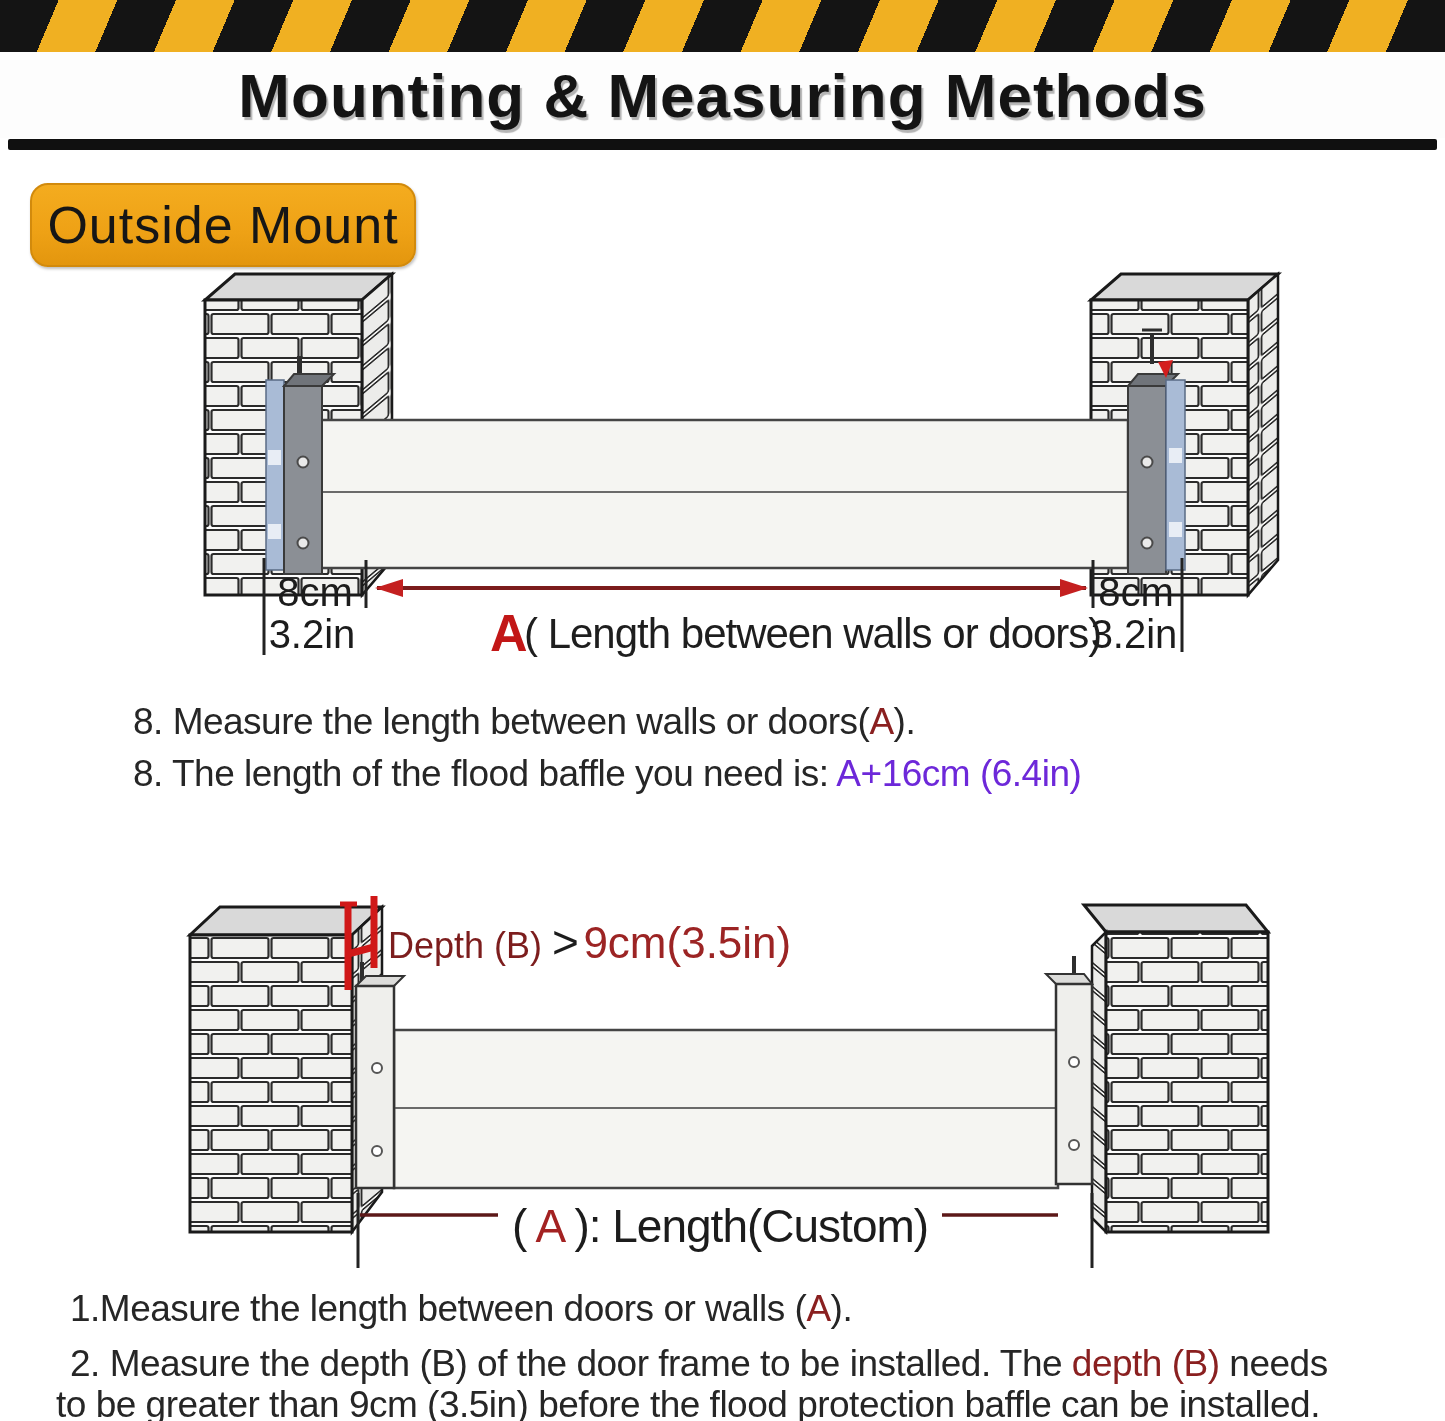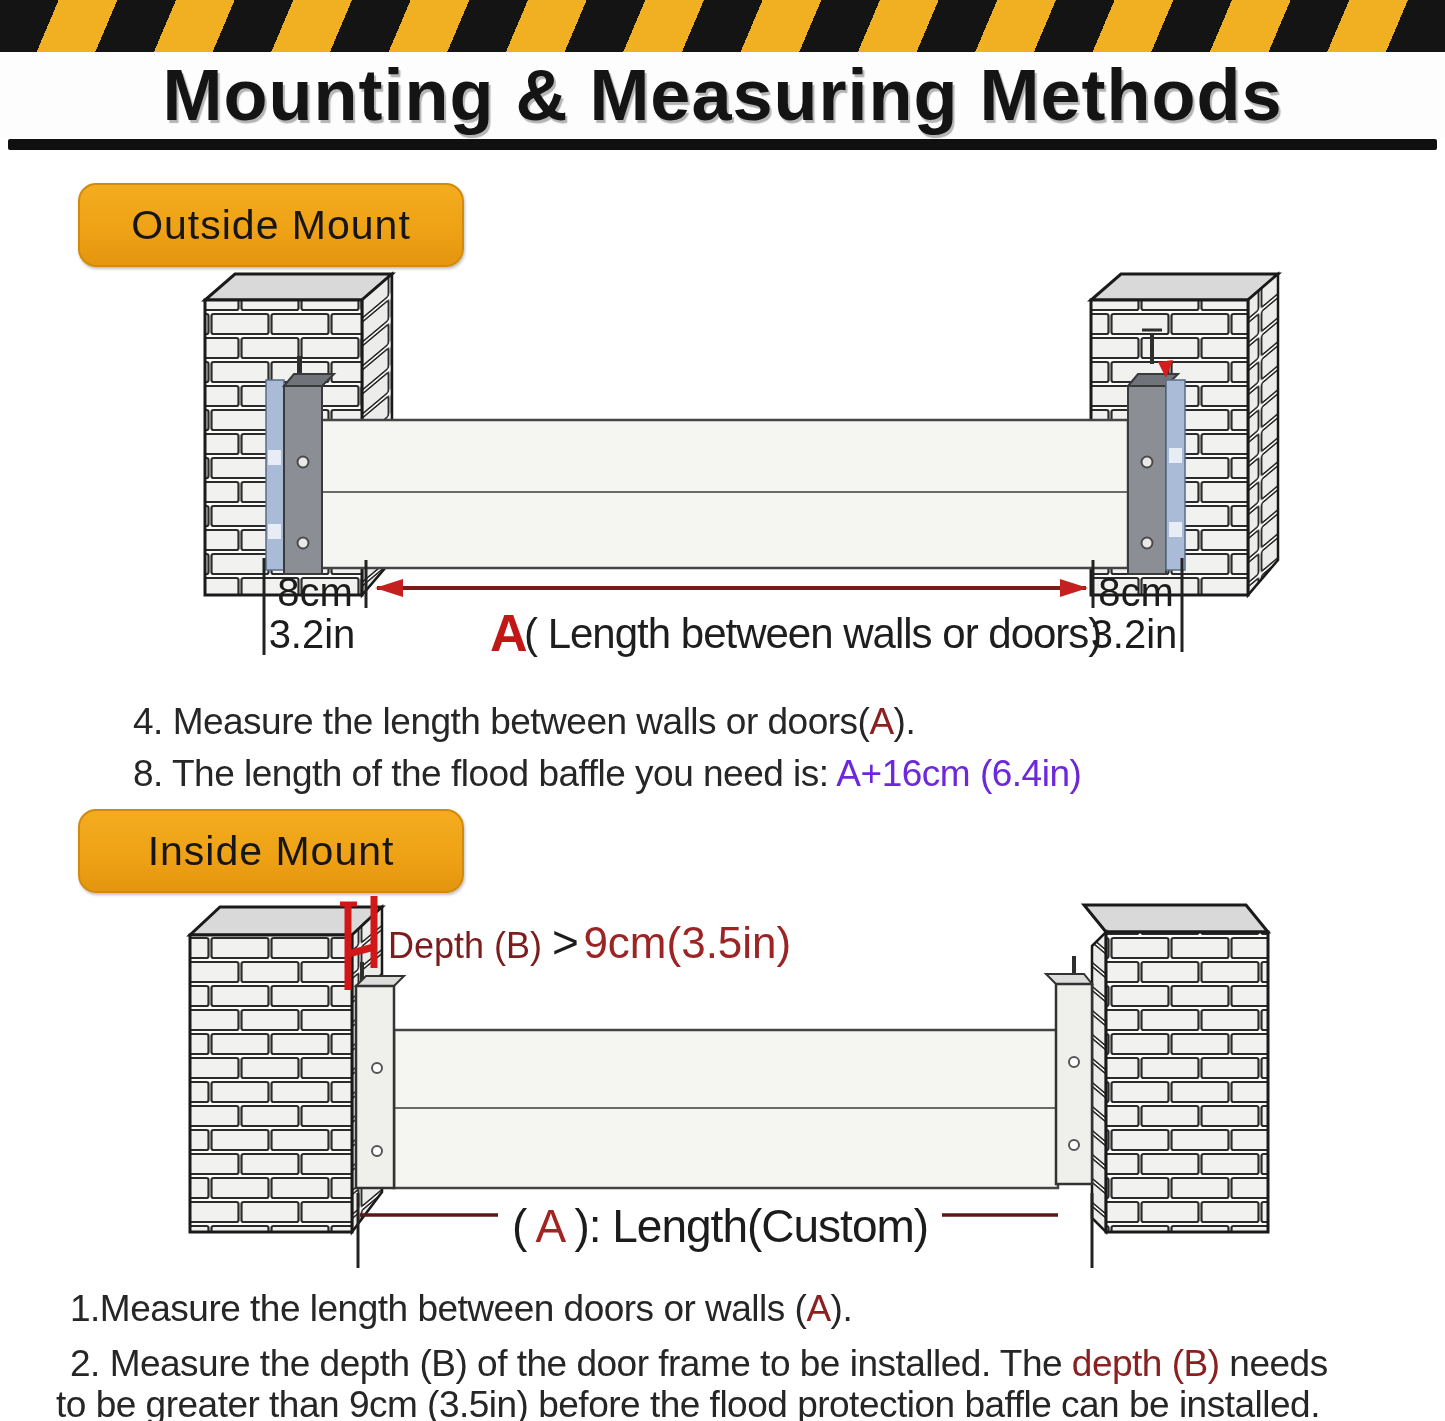--- a/index.html
+++ b/index.html
@@ -10,31 +10,31 @@
   
   .hazard{
     position:absolute;left:0;top:0;width:1445px;height:52px;
     background:repeating-linear-gradient(113deg,#141414 0 54px,#f0b022 54px 108px);
   }
   .titleband{
     position:absolute;left:0;top:52px;width:1445px;height:86px;background:#fdfdfd;
     display:flex;align-items:center;justify-content:center;
   }
   .title{
-    font-size:72px;font-weight:bold;letter-spacing:1px;color:#141414;
+    font-size:62px;font-weight:bold;letter-spacing:1px;color:#141414;
     text-shadow:2px 3px 1px rgba(90,90,90,.45);white-space:nowrap;
   }
   .blackbar{position:absolute;left:8px;top:139px;width:1429px;height:11px;background:#101010;border-radius:2px;}
   
   .badge{
     position:absolute;left:30px;width:382px;height:80px;border-radius:18px;
     background:linear-gradient(180deg,#f4ac1f 0%,#eea115 60%,#e3960e 100%);
     border:2px solid #d28a0c;box-shadow:1px 2px 3px rgba(0,0,0,.25);
     display:flex;align-items:center;justify-content:center;
-    font-size:41px;color:#161616;letter-spacing:1px;white-space:nowrap;margin-left:48px;
+    font-size:52px;color:#161616;letter-spacing:1px;white-space:nowrap;
   }
   .badge.outside{top:183px;}
   .badge.inside{top:809px;}
   
   svg{position:absolute;left:0;display:block;}
   #svg-outside{top:265px;}
   #svg-inside{top:895px;}
   text{font-family:"Liberation Sans","DejaVu Sans",sans-serif;}
   
   .steps{position:absolute;font-size:37px;color:#262626;letter-spacing:-0.5px;white-space:nowrap;}
@@ -128,29 +128,26 @@
       <text x="315" y="606" text-anchor="middle" font-size="40" fill="#1c1c1c">8cm</text>
       <text x="312" y="648" text-anchor="middle" font-size="40" fill="#1c1c1c">3.2in</text>
       <text x="1136" y="606" text-anchor="middle" font-size="40" fill="#1c1c1c">8cm</text>
       <text x="1134" y="648" text-anchor="middle" font-size="40" fill="#1c1c1c">3.2in</text>
       <text x="490" y="651" font-size="52" font-weight="bold" fill="#c21717">A</text>
       <text x="524" y="648" font-size="42" fill="#1e1e1e" letter-spacing="-1">( Length between walls or doors)</text>
     </g>
   </svg>
 
   <div class="steps" style="left:133px;top:701px;">
-    <span>4. Measure the length between walls or doors(</span><span class="darkred">A</span><span>).</span>
+    <span>8. Measure the length between walls or doors(</span><span class="darkred">A</span><span>).</span>
   </div>
   <div class="steps" style="left:133px;top:753px;">
     <span>8. The length of the flood baffle you need is: </span><span class="red">A+16cm (6.4in)</span>
   </div>
 
-  <div class="badge inside">
-    <span>Inside Mount</span>
-  </div>
 
   <svg id="svg-inside" width="1445" height="395" viewBox="0 895 1445 395">
 
     <g>
       <polygon points="190,935 352,935 382,907 220,907" fill="#d9d9d9" stroke="#1a1a1a" stroke-width="3"></polygon>
       <polygon points="352,935 382,907 382,1192 352,1232" fill="url(#bkS)" stroke="#1a1a1a" stroke-width="2.5"></polygon>
       <rect x="190" y="935" width="162" height="297" fill="url(#bk)" stroke="#1a1a1a" stroke-width="3"></rect>
     </g>
 
     <g>

